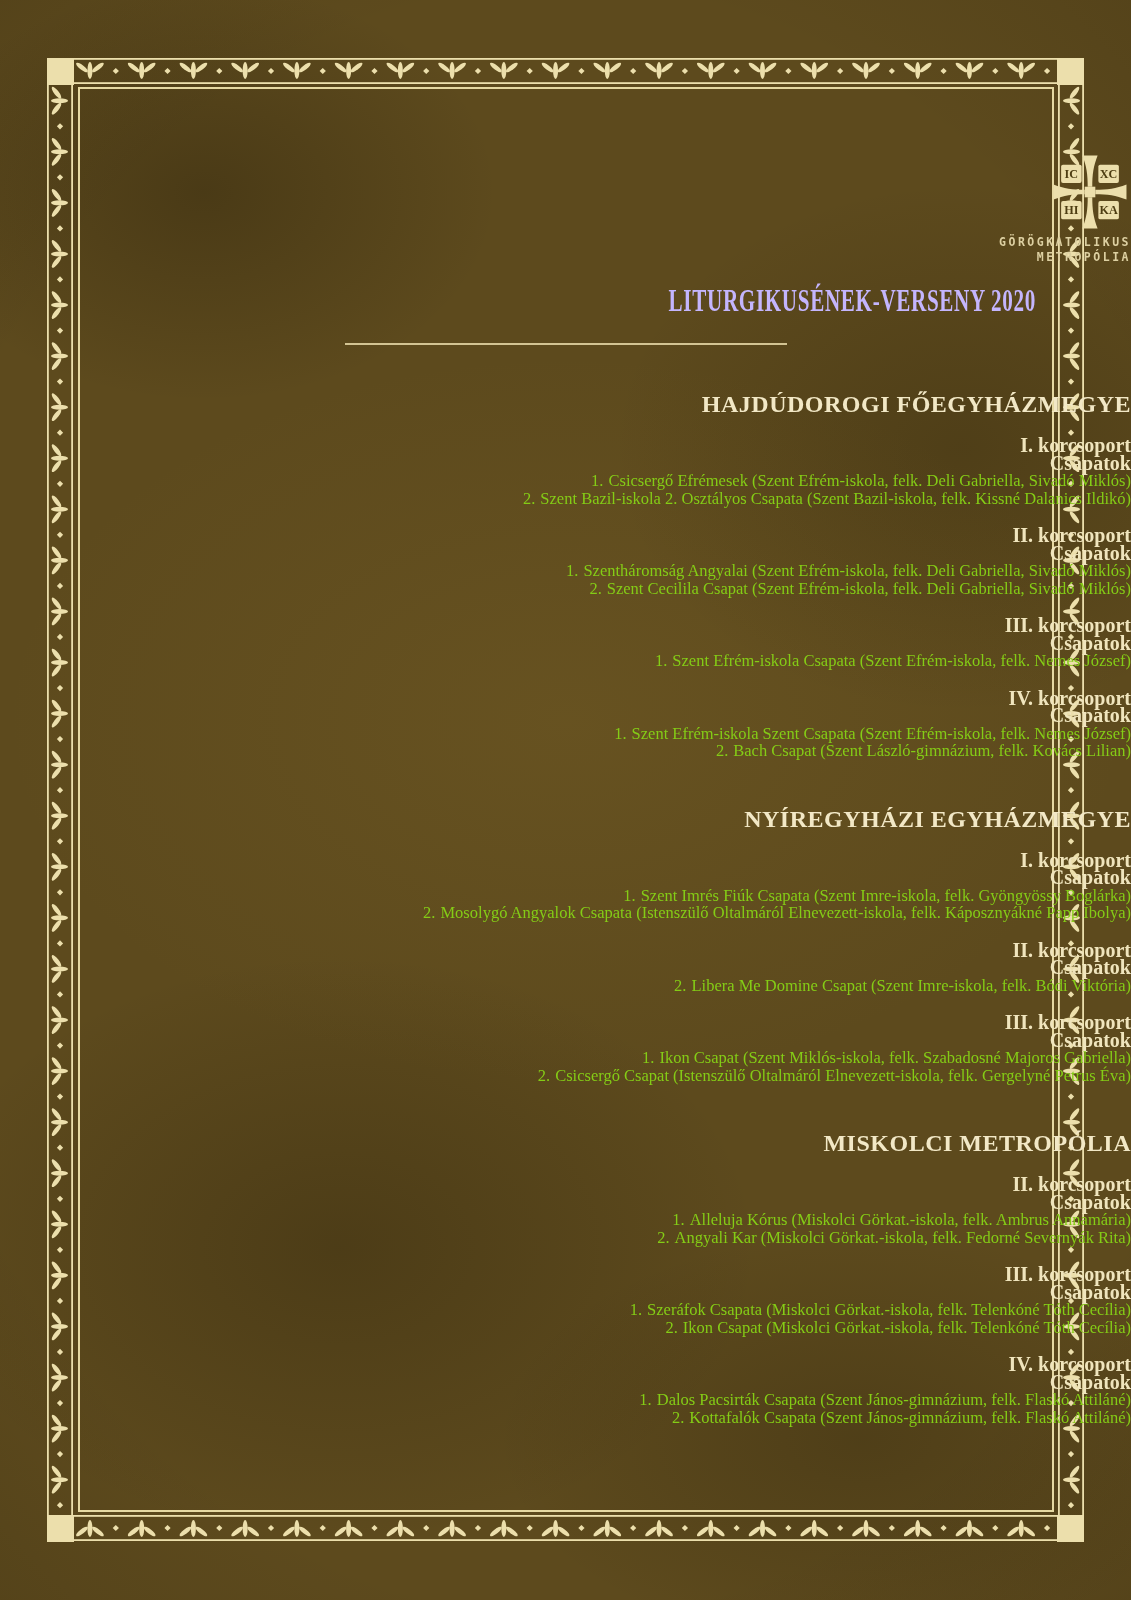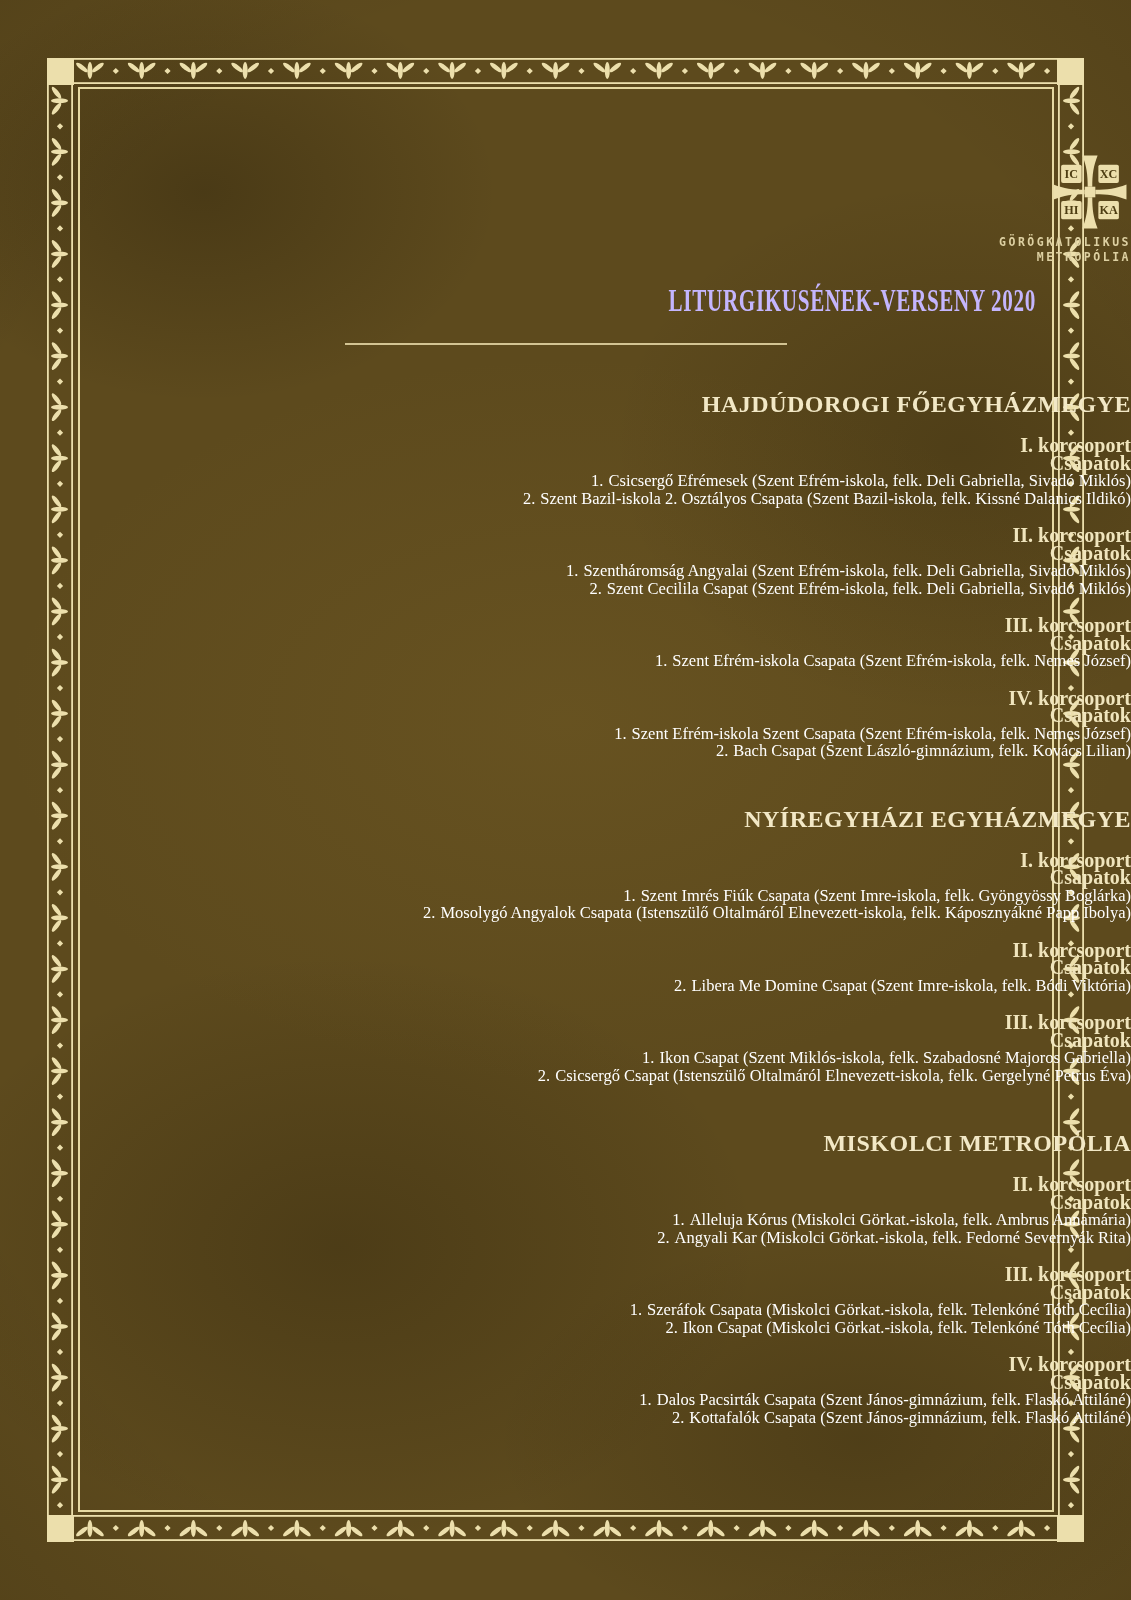--- a/index.html
+++ b/index.html
@@ -37,21 +37,21 @@
   .divider{width:442px;height:2px;background:#d3c493;margin:27px auto 0 auto;}
   .section{margin-top:46px;}
   .section-title{
     margin:0;font-size:24px;font-weight:bold;color:#f2e8c6;letter-spacing:.5px;line-height:26px;
   }
   .group{margin-top:20px;}
   .age-group,.group-label{
     font-weight:bold;font-size:20px;line-height:17.5px;color:#f0e5bd;
   }
   .team-list{list-style:none;margin:0;padding:0;}
-  .team-item{font-size:16.5px;line-height:17.5px;color:#ffffff;}
+  .team-item{font-size:16.5px;line-height:17.5px;color:#84cc16;}
   .team-item .num{margin-right:5px;}
 </style>
 </head>
 <body>
 
 <svg id="b-top" class="strip" style="left:74px;top:58px;" width="983" height="26">
     <g>
       <rect x="0" y="0" width="983" height="1.8" fill="#ecdfac"></rect>
       <rect x="0" y="24.2" width="983" height="1.8" fill="#ecdfac"></rect>
       <ellipse cx="15.934947368421053" cy="12.5" rx="2.5" ry="8.5" fill="#ecdfac"></ellipse>

